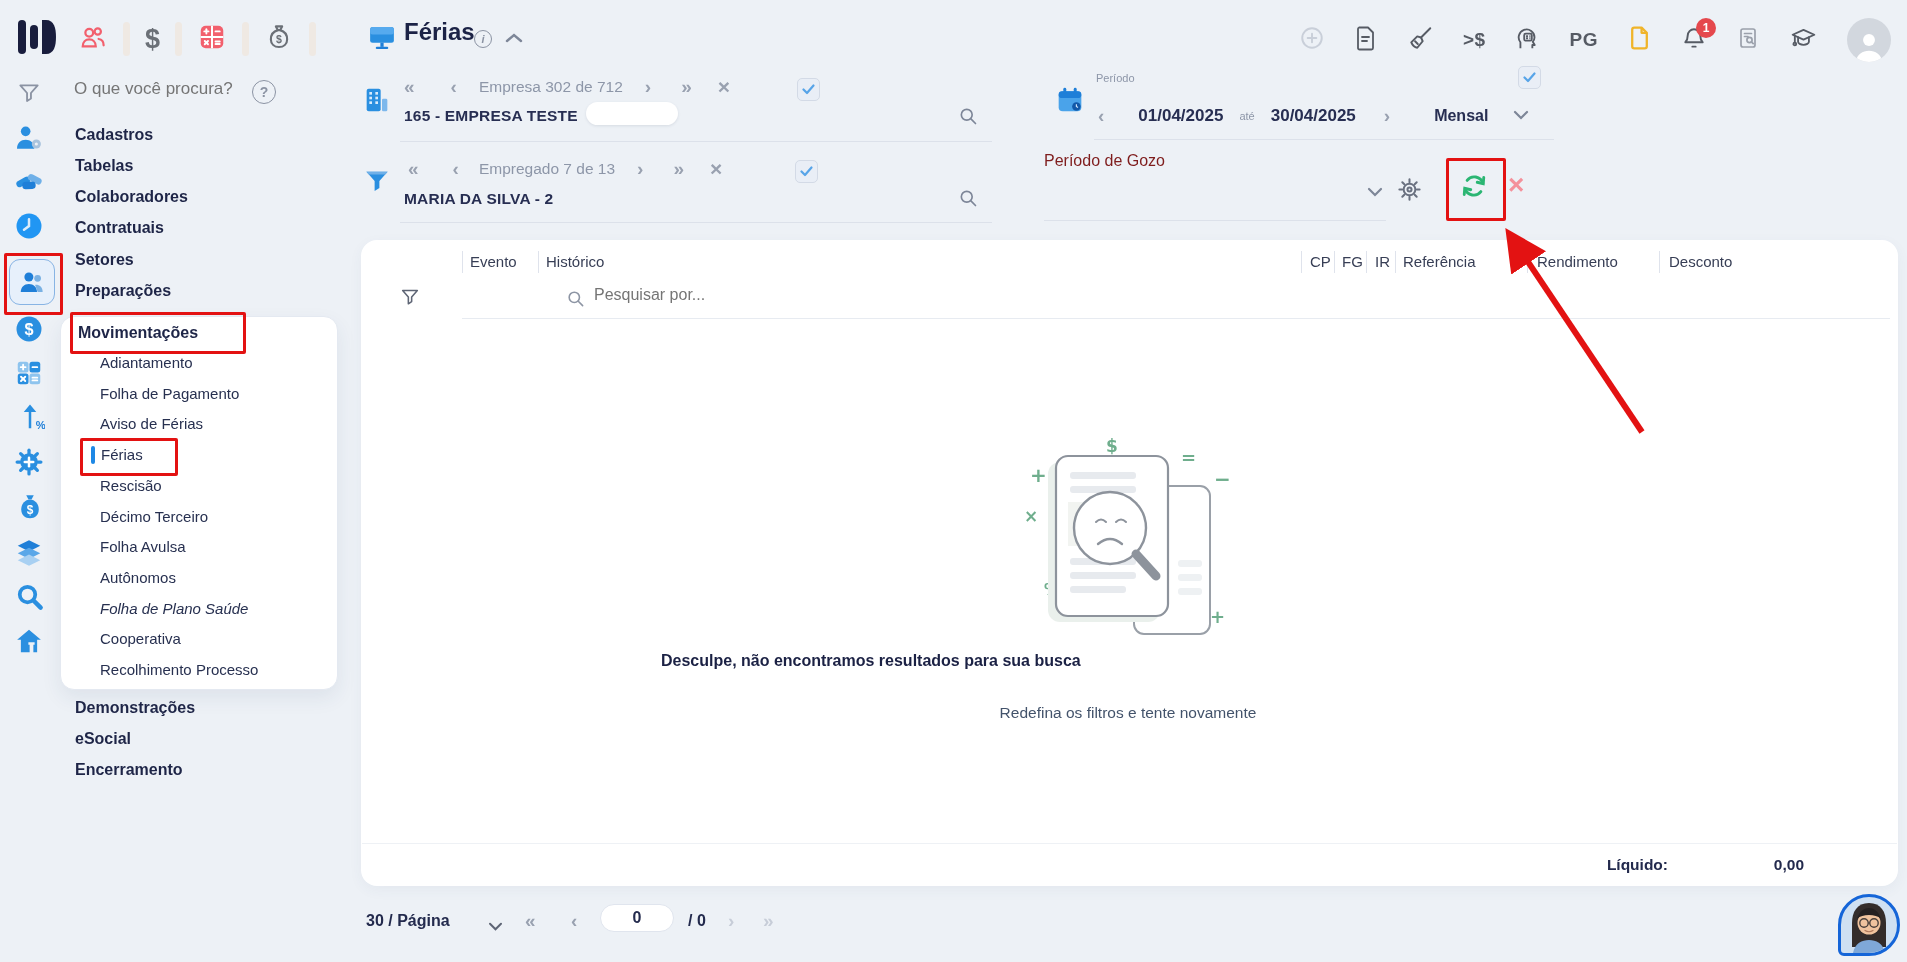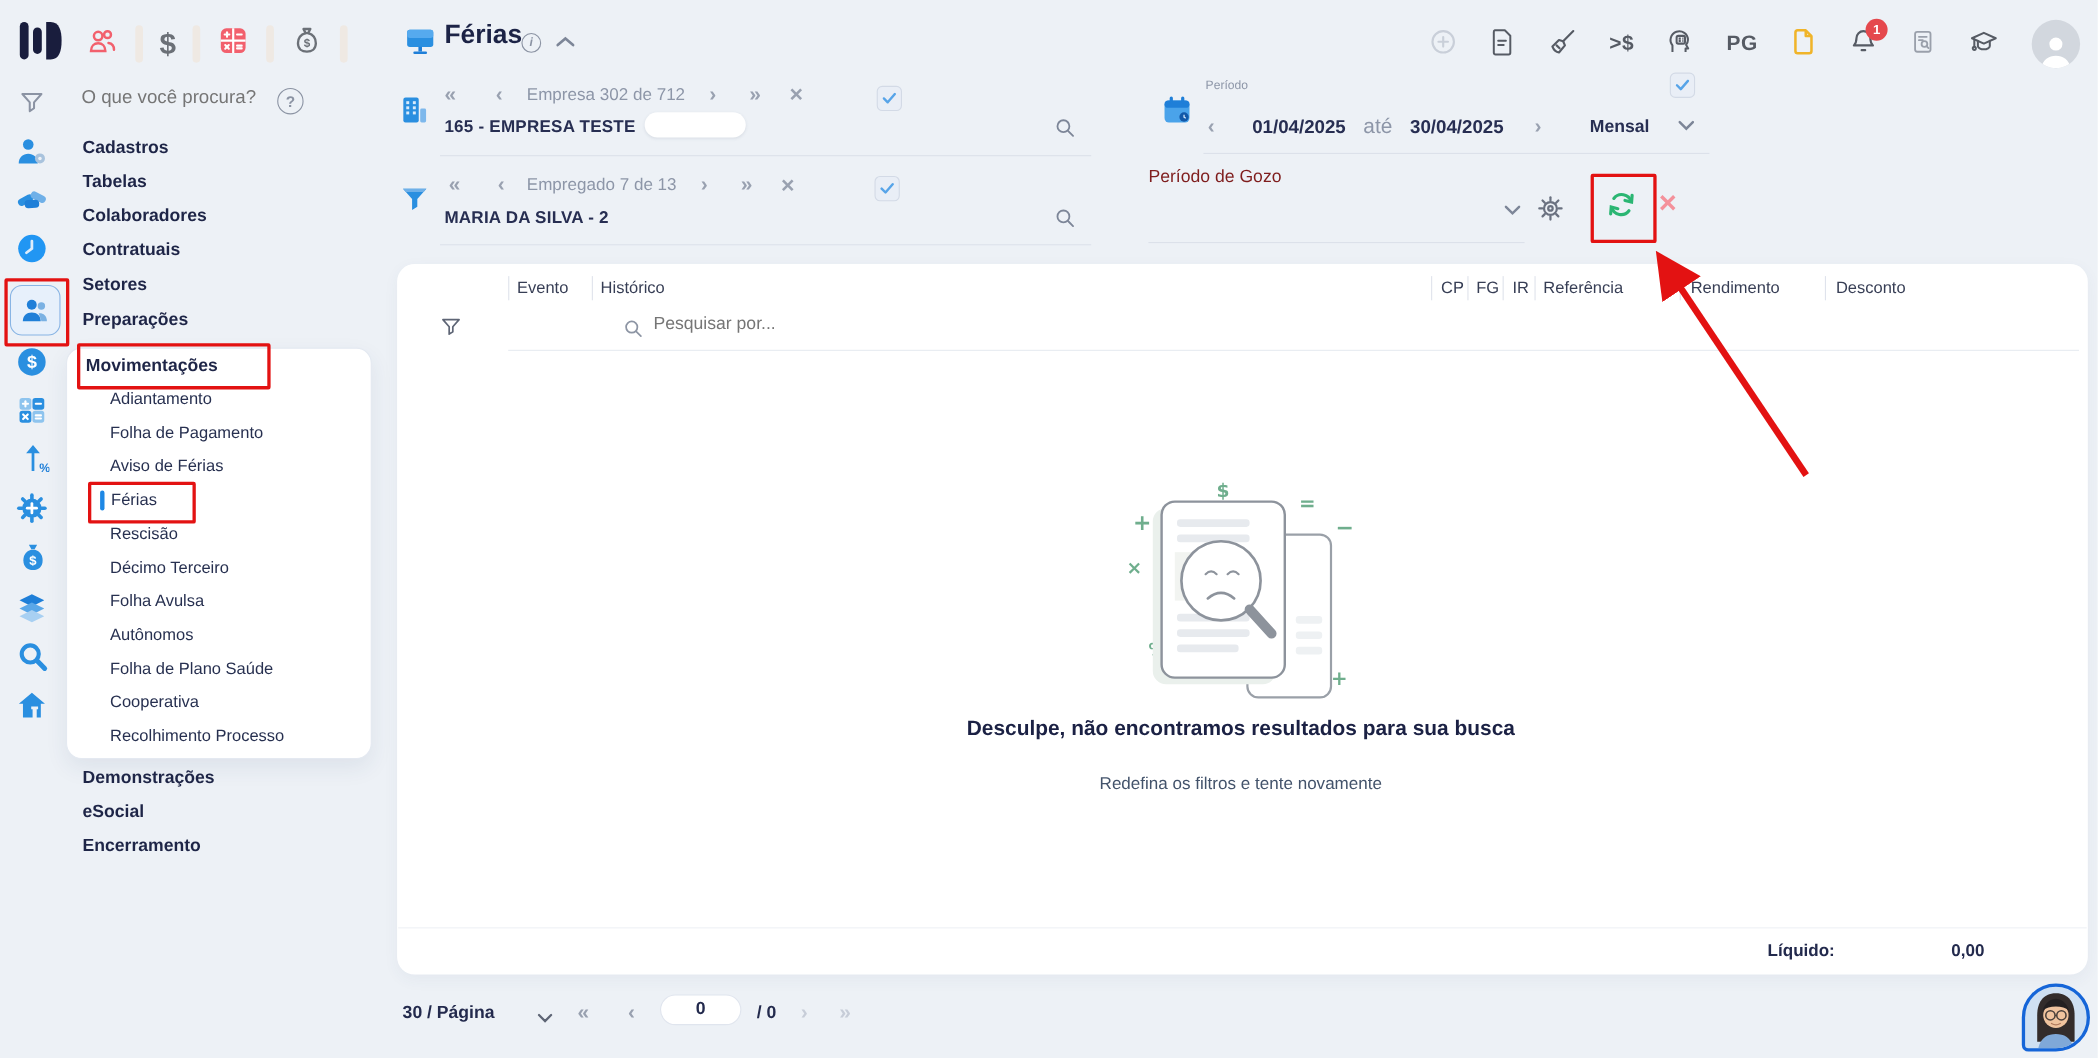--- a/index.html
+++ b/index.html
@@ -180,21 +180,21 @@
 <span class="grp" style="left:78px;top:322px;z-index:2;">Movimentações</span>
 <span class="subitem" style="top:352px;">Adiantamento</span>
 <span class="subitem" style="top:383px;">Folha de Pagamento</span>
 <span class="subitem" style="top:413px;">Aviso de Férias</span>
 <span class="abs" style="left:91px;top:446px;width:3.5px;height:18px;background:#1e88e5;border-radius:2px;"></span>
 <span class="subitem" style="top:444px;left:101px;">Férias</span>
 <span class="subitem" style="top:475px;">Rescisão</span>
 <span class="subitem" style="top:506px;">Décimo Terceiro</span>
 <span class="subitem" style="top:536px;">Folha Avulsa</span>
 <span class="subitem" style="top:567px;">Autônomos</span>
-<span class="subitem" style="top:598px;">Folha de Plano Saúde</span>
+<span class="subitem" style="top:598px;font-style:italic;">Folha de Plano Saúde</span>
 <span class="subitem" style="top:628px;">Cooperativa</span>
 <span class="subitem" style="top:659px;">Recolhimento Processo</span>
 
 <div class="redbox" style="left:70px;top:312px;width:170px;height:36px;"></div>
 <div class="redbox" style="left:80px;top:438px;width:92px;height:32px;"></div>
 
 <span class="grp" style="top:697px;">Demonstrações</span>
 <span class="grp" style="top:728px;">eSocial</span>
 <span class="grp" style="top:759px;">Encerramento</span>
 
@@ -284,21 +284,21 @@
   </svg></span>
 <span class="abs" style="left:1096px;top:72px;font-size:11px;color:#8d96a8;">Período</span>
 <span class="cbx" style="left:1518px;top:66px;">
   <svg width="13" height="11" viewBox="0 0 13 11">
       <polyline points="1.5,5.5 5,9 11.5,1.5" fill="none" stroke="#57a4e8" stroke-width="2.2" stroke-linecap="round" stroke-linejoin="round"></polyline>
     </svg>
   </span>
 <div class="abs" style="left:1098px;top:105px;display:flex;align-items:center;">
   <span class="nav-glyph">‹</span>
   <span style="margin-left:34px;font-size:17px;font-weight:600;color:#272e52;">01/04/2025</span>
-  <span style="margin-left:16px;font-size:19px;color:#8d96a8;">até</span>
+  <span style="margin-left:16px;font-size:11px;color:#8d96a8;">até</span>
   <span style="margin-left:16px;font-size:17px;font-weight:600;color:#272e52;">30/04/2025</span>
   <span class="nav-glyph" style="margin-left:28px;">›</span>
   <span style="margin-left:30px;font-size:16px;font-weight:700;color:#272e52;padding-left:14px;">Mensal</span>
   <span class="icon" style="margin-left:24px;">
     <svg width="18" height="12" viewBox="0 0 18 12" fill="none" stroke="#7d8698" stroke-width="2.2" stroke-linecap="round">
         <polyline points="3,3 9,9 15,3"></polyline>
       </svg></span>
 </div>
 <div class="hline" style="left:1094px;top:139px;width:460px;"></div>
 
@@ -456,21 +456,21 @@
       <rect x="52" y="166" width="56" height="7" rx="3"></rect>
     </g>
     <rect x="50" y="82" width="70" height="44" fill="#f2f4f1"></rect>
     <circle cx="92" cy="108" r="36" fill="#fff" stroke="#8d939c" stroke-width="2.4"></circle>
     <path d="M78 102 q5 -5 10 0" fill="none" stroke="#8d939c" stroke-width="2" stroke-linecap="round"></path>
     <path d="M98 102 q5 -5 10 0" fill="none" stroke="#8d939c" stroke-width="2" stroke-linecap="round"></path>
     <path d="M80 124 q12 -10 24 0" fill="none" stroke="#8d939c" stroke-width="2.4" stroke-linecap="round"></path>
     <line x1="118" y1="134" x2="138" y2="156" stroke="#8d939c" stroke-width="9" stroke-linecap="round"></line>
   </svg>
 </div>
-<div class="abs" style="left:661px;top:652px;width:934px;text-align:center;font-size:19px;font-weight:800;color:#1b2144;">Desculpe, não encontramos resultados para sua busca</div>
+<div class="abs" style="left:661px;top:652px;width:934px;font-size:16px;font-weight:800;color:#1b2144;">Desculpe, não encontramos resultados para sua busca</div>
 <div class="abs" style="left:661px;top:684px;width:934px;text-align:center;font-size:15.5px;color:#43536b;margin-top:20px;">Redefina os filtros e tente novamente</div>
 
 <div class="hline" style="left:362px;top:843px;width:1535px;background:#eef1f5;"></div>
 <span class="abs" style="left:1540px;top:856px;width:128px;text-align:right;font-size:15.5px;font-weight:700;color:#232a4d;">Líquido:</span>
 <span class="abs" style="left:1682px;top:856px;width:122px;text-align:right;font-size:15.5px;font-weight:600;color:#232a4d;">0,00</span>
 
 <span class="abs" style="left:366px;top:912px;font-size:16px;font-weight:600;color:#232a4d;">30 / Página</span>
 <span class="abs icon" style="left:487px;top:918px;">
   <svg width="17" height="11" viewBox="0 0 18 12" fill="none" stroke="#5e6575" stroke-width="2.2" stroke-linecap="round">
       <polyline points="3,3 9,9 15,3"></polyline>

